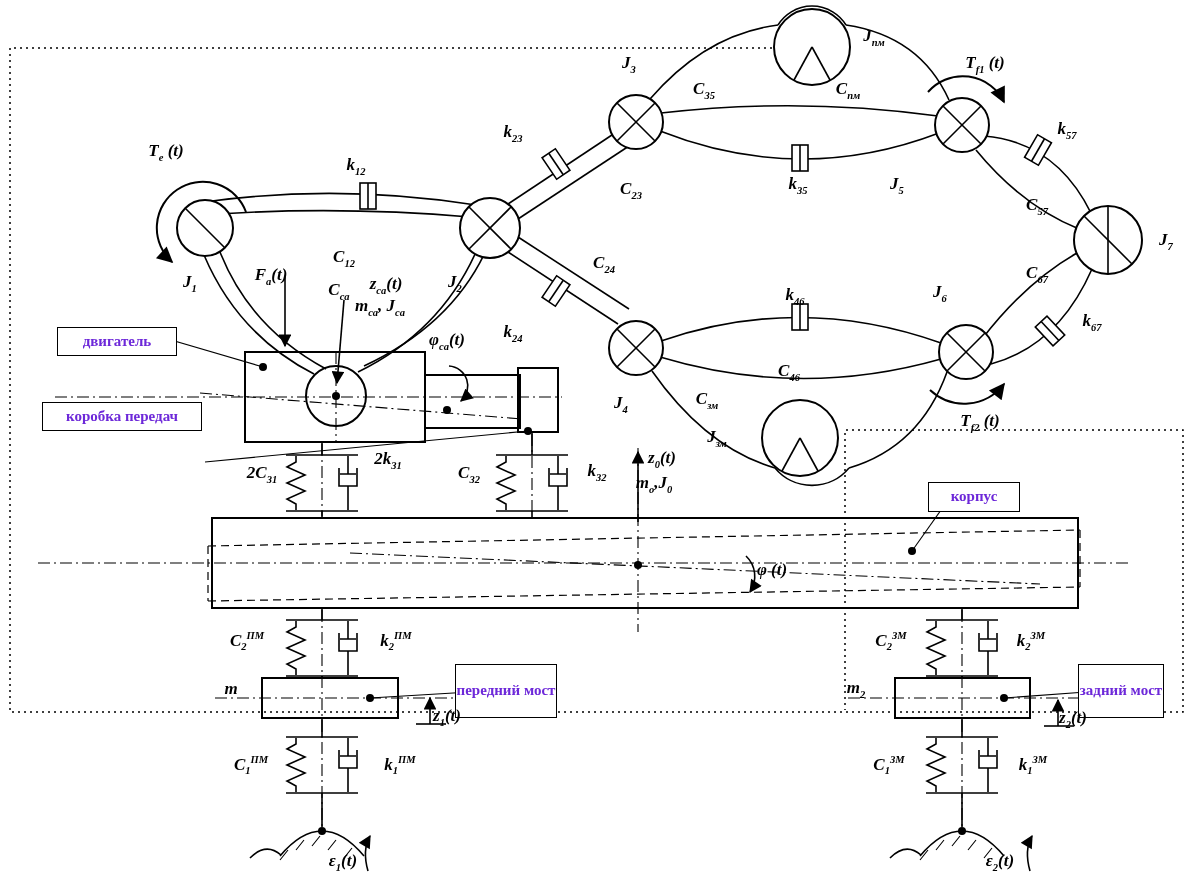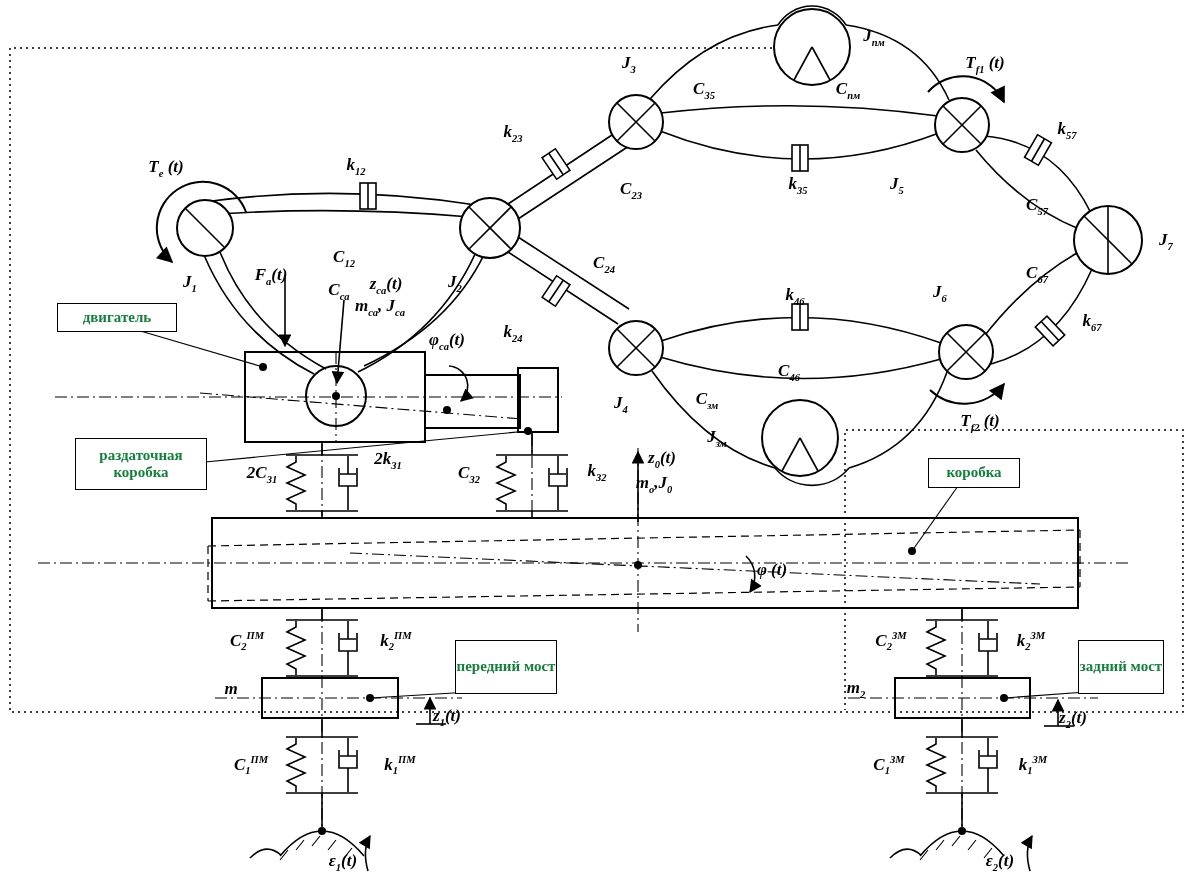--- a/index.html
+++ b/index.html
@@ -16,21 +16,21 @@
   svg .blk{fill:#000;stroke:none;}
   #spring,#damper{stroke:#000;stroke-width:1.6;fill:none;}
   #dbox rect{fill:#fff;stroke:#000;stroke-width:1.6;}
   #dbox line{stroke:#000;stroke-width:1.6;}
   .lbl{position:absolute;transform:translate(-50%,-50%);white-space:nowrap;color:#000;z-index:3;}
   .math{font-style:italic;font-weight:bold;font-size:17px;}
   .math sub{font-size:0.62em;}
   .math sup{font-size:0.62em;}
   .cbox{position:absolute;z-index:3;border:1.7px solid #000;background:#fff;
         display:flex;align-items:center;justify-content:center;text-align:center;
-        font-weight:bold;font-size:15px;line-height:1.15;color:#15803d;}
+        font-weight:bold;font-size:15px;line-height:1.15;color:#6d28d9;margin-top:24px;}
 </style>
 </head>
 <body>
 
 <div class="stage">
 
 <svg class="canvas" width="1188" height="881" viewBox="0 0 1188 881">
   <defs>
     <marker id="arr" viewBox="0 0 10 10" refX="9" refY="5" markerWidth="9" markerHeight="8" orient="auto-start-reverse">
       <path d="M0,0 L10,5 L0,10 z" fill="#000"></path>
@@ -215,34 +215,34 @@
     <circle class="blk" cx="528" cy="431" r="4"></circle>
     <circle class="blk" cx="912" cy="551" r="4"></circle>
     <circle class="blk" cx="370" cy="698" r="4"></circle>
     <circle class="blk" cx="1004" cy="698" r="4"></circle>
   </g>
 </svg>
 
 <div class="cbox" style="left:57px;top:303px;width:118px;height:27px">
       <span>двигатель</span>
     </div>
-<div class="cbox" style="left:75px;top:438px;width:130px;height:50px">
-      <span>раздаточная коробка</span>
+<div class="cbox" style="left:42px;top:378px;width:158px;height:27px">
+      <span>коробка передач</span>
     </div>
 <div class="cbox" style="left:928px;top:458px;width:90px;height:28px">
-      <span>коробка</span>
+      <span>корпус</span>
     </div>
 <div class="cbox" style="left:455px;top:640px;width:100px;height:52px">
       <span>передний мост</span>
     </div>
 <div class="cbox" style="left:1078px;top:640px;width:84px;height:52px">
       <span>задний мост</span>
     </div>
 
-<div class="lbl math" style="left:166px;top:168px">T<sub>e</sub> (t)</div>
+<div class="lbl math" style="left:166px;top:152px">T<sub>e</sub> (t)</div>
 <div class="lbl math" style="left:190px;top:283px">J<sub>1</sub></div>
 <div class="lbl math" style="left:356px;top:166px">k<sub>12</sub></div>
 <div class="lbl math" style="left:344px;top:258px">C<sub>12</sub></div>
 <div class="lbl math" style="left:271px;top:276px">F<sub>a</sub>(t)</div>
 <div class="lbl math" style="left:339px;top:291px">C<sub>ca</sub></div>
 <div class="lbl math" style="left:386px;top:285px">z<sub>ca</sub>(t)</div>
 <div class="lbl math" style="left:380px;top:307px">m<sub>ca</sub>, J<sub>ca</sub></div>
 <div class="lbl math" style="left:455px;top:283px">J<sub>2</sub></div>
 <div class="lbl math" style="left:629px;top:64px">J<sub>3</sub></div>
 <div class="lbl math" style="left:513px;top:133px">k<sub>23</sub></div>

